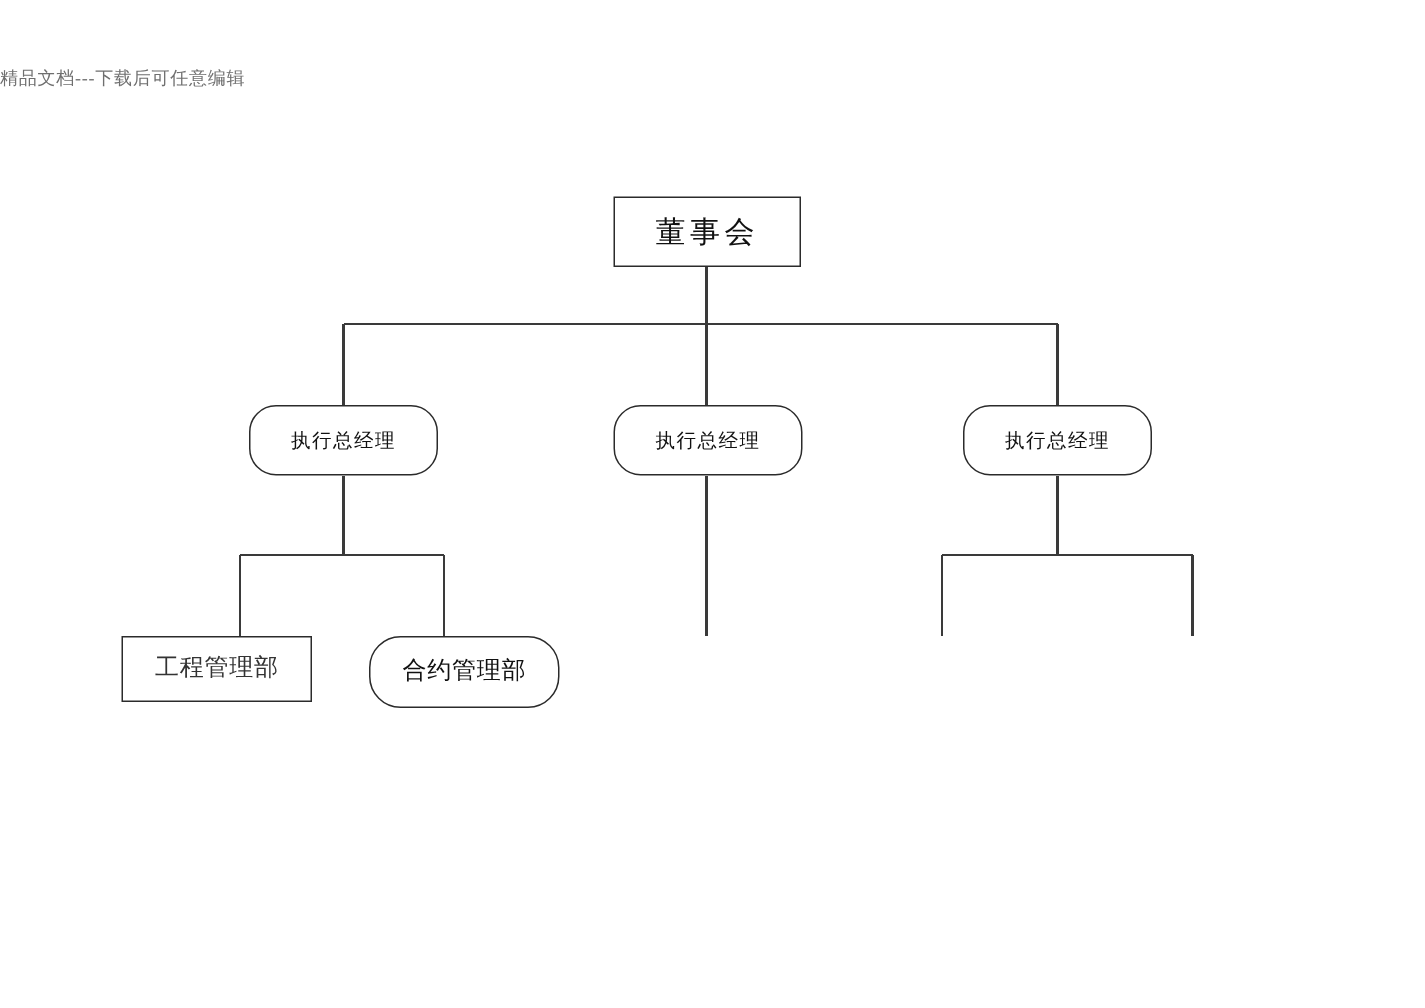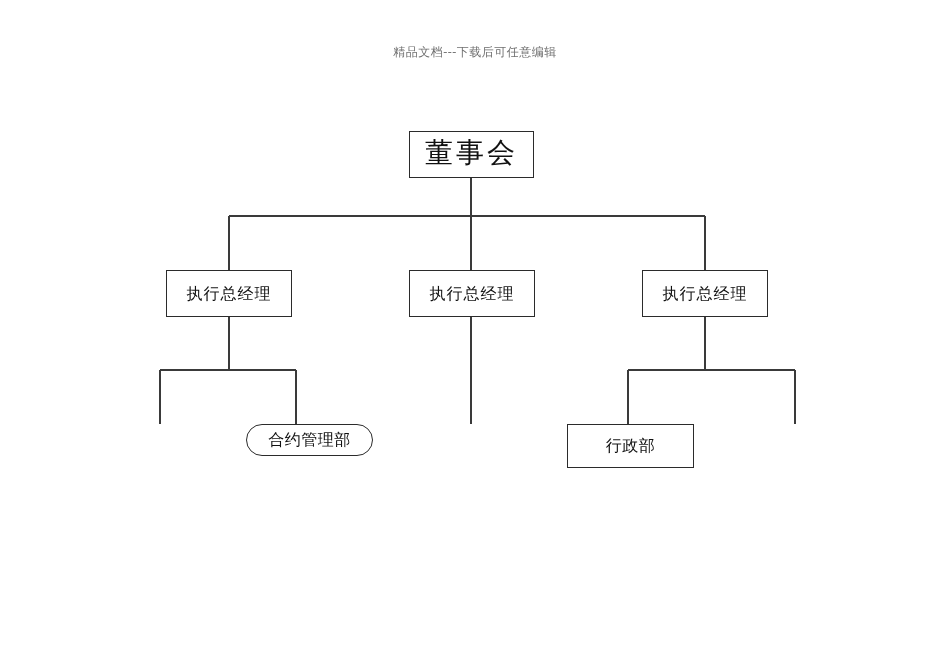--- a/index.html
+++ b/index.html
@@ -15,21 +15,20 @@
     width: 950px;
     height: 672px;
     background: #ffffff;
     overflow: hidden;
   }
   .watermark {
     position: absolute;
     top: 44px;
     left: 0;
     width: 950px;
-    text-align: center;
     font-family: "Liberation Serif", serif;
     font-size: 12px;
     color: #6f6f6f;
     letter-spacing: 0.5px;
     white-space: nowrap;
   }
   .chart {
     position: absolute;
     top: 0;
     left: 0;
@@ -49,27 +48,27 @@
     letter-spacing: 1px;
     line-height: 1;
     z-index: 2;
   }
   .node.serif-node {
     font-family: "Liberation Serif", serif;
     color: #333333;
     letter-spacing: 2px;
   }
   .node.root {
-    font-size: 28px;
+    font-size: 20px;
     letter-spacing: 3px;
-    font-family: Liberation Mono, monospace;
   }
   .node.level2 {
-    font-size: 16px;
+    font-size: 13px;
     letter-spacing: 1px;
+    border-radius: 18px;
   }
   .node.level3 {
     font-size: 16px;
     letter-spacing: 0.5px;
   }
   .connectors {
     position: absolute;
     top: 0;
     left: 0;
     width: 950px;
@@ -112,17 +111,17 @@
       <line x1="628" y1="370" x2="628" y2="424"></line>
       <line x1="795" y1="370" x2="795" y2="424"></line>
     </svg>
 
     <div class="node root" style="left:409px; top:131px; width:125px; height:47px;">董事会</div>
 
     <div class="node level2" style="left:166px; top:270px; width:126px; height:47px;">执行总经理</div>
     <div class="node level2" style="left:409px; top:270px; width:126px; height:47px;">执行总经理</div>
     <div class="node level2" style="left:642px; top:270px; width:126px; height:47px;">执行总经理</div>
 
-    <div class="node level3" style="left:246px; top:424px; width:127px; height:32px;border-radius:21px;">合约管理部</div>
-    <div class="node level3" style="left:567px; top:424px; width:127px; height:44px;">行政部</div>
+    <div class="node level3 serif-node" style="left:81px; top:424px; width:127px; height:44px;">工程管理部</div>
+    <div class="node level3" style="left:246px; top:424px; width:127px; height:48px;border-radius:21px;">合约管理部</div>
 
   </div>
 </div>
 
 </body></html>

